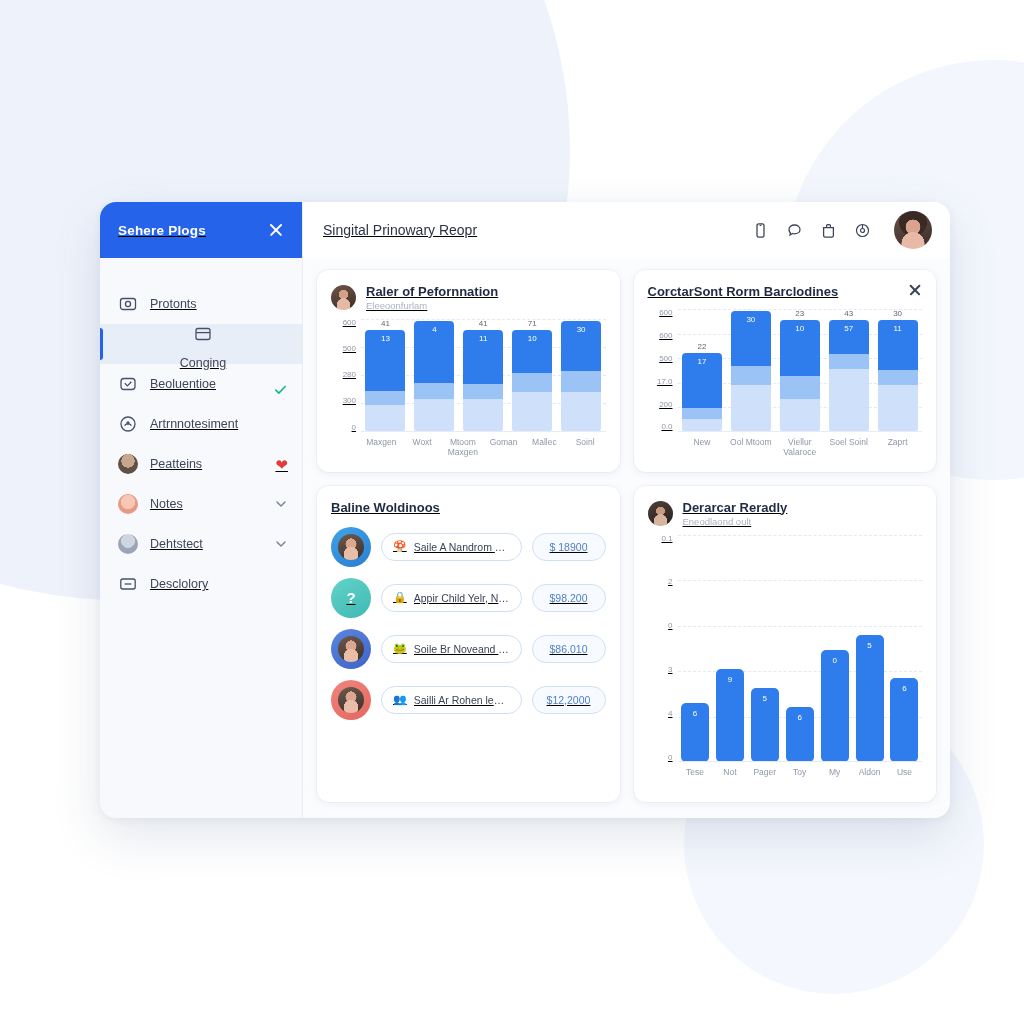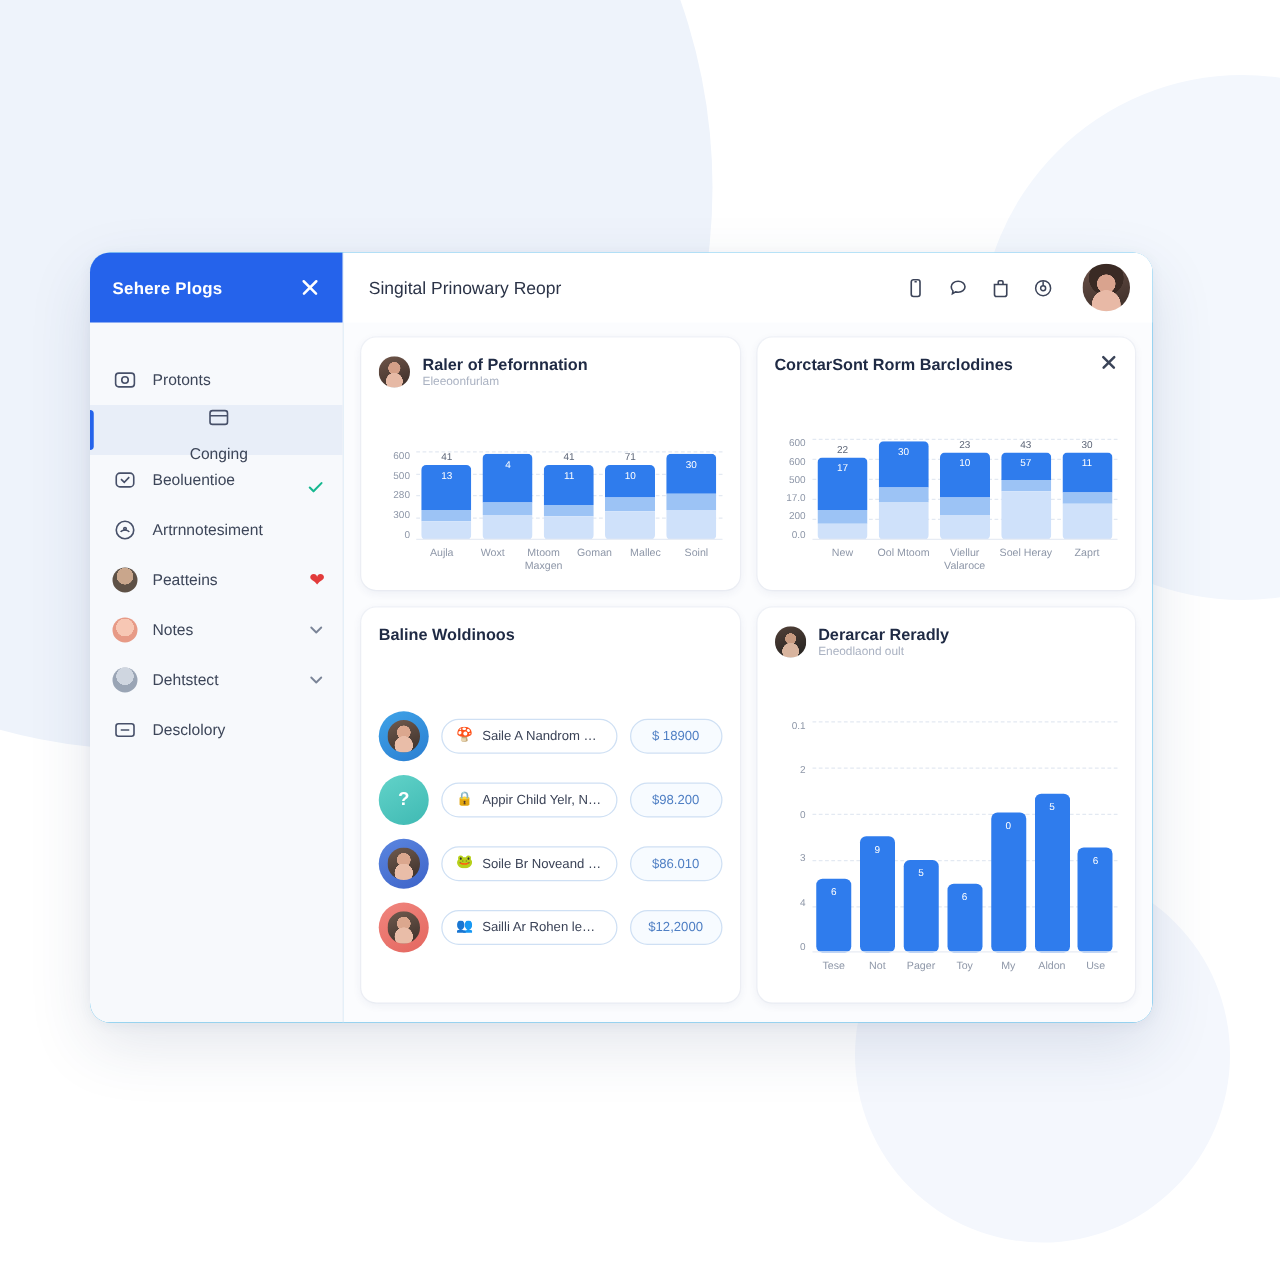--- a/index.html
+++ b/index.html
@@ -12,24 +12,24 @@
   #stage { position: relative; width: 1024px; height: 1024px; background: #ffffff; }
 
   
   .blob { position: absolute; border-radius: 50%; pointer-events: none; }
   .blob-a { left: -330px; top: -300px; width: 900px; height: 900px; background: #eef3fb; }
   .blob-b { right: -180px; top: 60px; width: 420px; height: 420px; background: #f3f7fd; }
   .blob-c { right: 40px; bottom: 30px; width: 300px; height: 300px; background: #f4f7fd; }
 
   
   .window {
-    position: absolute; left: 72px; top: 202px; width: 850px; height: 616px;
-    background: #0ea5e9; border-radius: 16px;
+    position: absolute; left: 100px; top: 202px; width: 850px; height: 616px;
+    background: #fef9c3; border-radius: 16px;
     box-shadow: 0 18px 50px rgba(40,62,110,0.13), 0 2px 10px rgba(40,62,110,0.06);
-    display: flex; overflow: hidden;
+    display: flex; overflow: hidden; text-decoration: underline;
   }
 
   
   .sidebar { width: 203px; background: #f7f9fc; display: flex; flex-direction: column;
              border-right: 1px solid #e9eef6; }
   .sidebar-head {
     height: 56px; background: #2563eb; color: #fff;
     display: flex; align-items: center; justify-content: space-between;
     padding: 0 16px 0 18px;
   }
@@ -84,21 +84,21 @@
     box-shadow: 0 0 0 2px #ffffff;
   }
 
   .grid {
     flex: 1; display: grid; grid-template-columns: 1fr 1fr;
     gap: 14px; padding: 12px 14px 16px 14px; min-height: 0;
   }
   .card {
     background: #ffffff; border-radius: 12px; padding: 14px 14px 10px 14px;
     box-shadow: 0 2px 8px rgba(40,62,110,0.07), 0 0 0 1px rgba(40,62,110,0.035);
-    display: flex; flex-direction: column; position: relative; min-width: 0; min-height: 0; gap: 42px;
+    display: flex; flex-direction: column; position: relative; min-width: 0; min-height: 0;
   }
   .card-head { display: flex; align-items: center; gap: 10px; margin-bottom: 4px; }
   .card-av { width: 25px; height: 25px; border-radius: 50%; flex: 0 0 25px; }
   .av-woman { background:
       radial-gradient(circle at 50% 80%, #e6b9a5 0 28%, transparent 29%),
       radial-gradient(circle at 50% 38%, #d5a088 0 24%, transparent 25%),
       linear-gradient(160deg, #70564a, #3a2c27); }
   .av-man { background:
       radial-gradient(circle at 50% 80%, #d8b49e 0 28%, transparent 29%),
       radial-gradient(circle at 50% 40%, #c79a80 0 22%, transparent 23%),
@@ -396,21 +396,21 @@
                       <div class="seg-top" style="height: 124px; background: rgb(47, 124, 237);">
                         <span class="seg-lbl">30</span>
                       </div>
                       <div class="seg-mid" style="height: 55.8px; background: rgb(156, 195, 245);"></div>
                       <div class="seg-bot" style="height: 102.3px; background: rgb(207, 225, 250);"></div>
                     </div>
                   </div>
                 </div>
               <div class="baseline"></div>
               <div class="xaxis" id="xaxis-0">
-                  <div class="xlbl">Aujla</div>
+                  <div class="xlbl">Maxgen</div>
                   <div class="xlbl">Woxt</div>
                   <div class="xlbl">Mtoom Maxgen</div>
                   <div class="xlbl">Goman</div>
                   <div class="xlbl">Mallec</div>
                   <div class="xlbl">Soinl</div>
                 </div>
             </div>
           </div>
         </div>
 
@@ -431,21 +431,21 @@
                 <div class="gline" style="top:0%"></div>
                 <div class="gline" style="top:20%"></div>
                 <div class="gline" style="top:40%"></div>
                 <div class="gline" style="top:60%"></div>
                 <div class="gline" style="top:80%"></div>
               </div>
               <div class="bars" id="bars-1">
                   <div class="bar-col">
                     <div class="bar-total-lbl">22</div>
                     <div class="bar-stack">
-                      <div class="seg-top" style="height: 42px; background: rgb(47, 124, 237);">
+                      <div class="seg-top" style="height: 55px; background: rgb(47, 124, 237);">
                         <span class="seg-lbl">17</span>
                       </div>
                       <div class="seg-mid" style="height: 11.16px; background: rgb(156, 195, 245);"></div>
                       <div class="seg-bot" style="height: 12.4px; background: rgb(207, 225, 250);"></div>
                     </div>
                   </div>
                   <div class="bar-col">
                     <div class="bar-total-lbl"></div>
                     <div class="bar-stack">
                       <div class="seg-top" style="height: 127.1px; background: rgb(47, 124, 237);">
@@ -484,21 +484,21 @@
                       <div class="seg-mid" style="height: 31px; background: rgb(156, 195, 245);"></div>
                       <div class="seg-bot" style="height: 99.2px; background: rgb(207, 225, 250);"></div>
                     </div>
                   </div>
                 </div>
               <div class="baseline"></div>
               <div class="xaxis" id="xaxis-1">
                   <div class="xlbl">New</div>
                   <div class="xlbl">Ool Mtoom</div>
                   <div class="xlbl">Viellur Valaroce</div>
-                  <div class="xlbl">Soel Heray</div>
+                  <div class="xlbl">Soel Soinl</div>
                   <div class="xlbl">Zaprt</div>
                 </div>
             </div>
           </div>
         </div>
 
         <div class="card">
           <div class="card-title-plain">Baline Woldinoos</div>
           <div class="list" id="list-rows">
               <div class="row">

